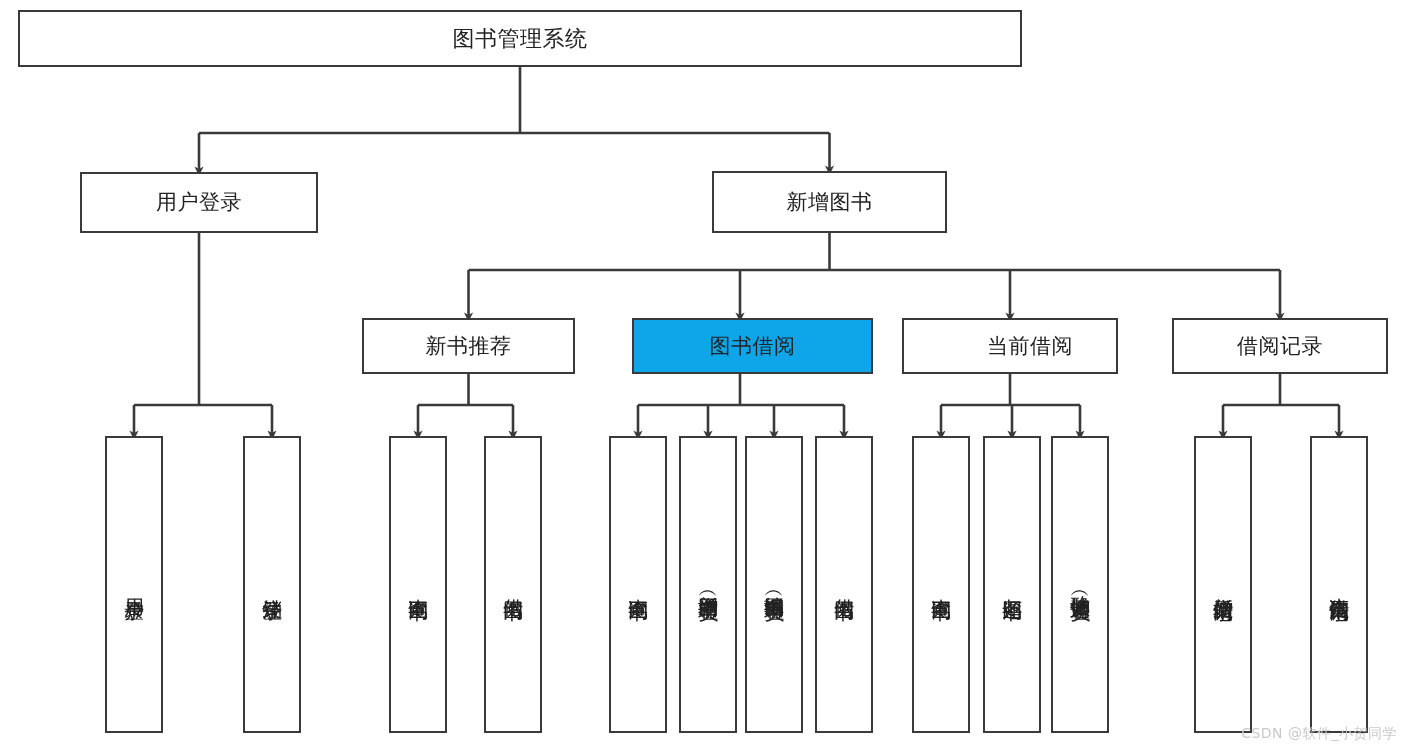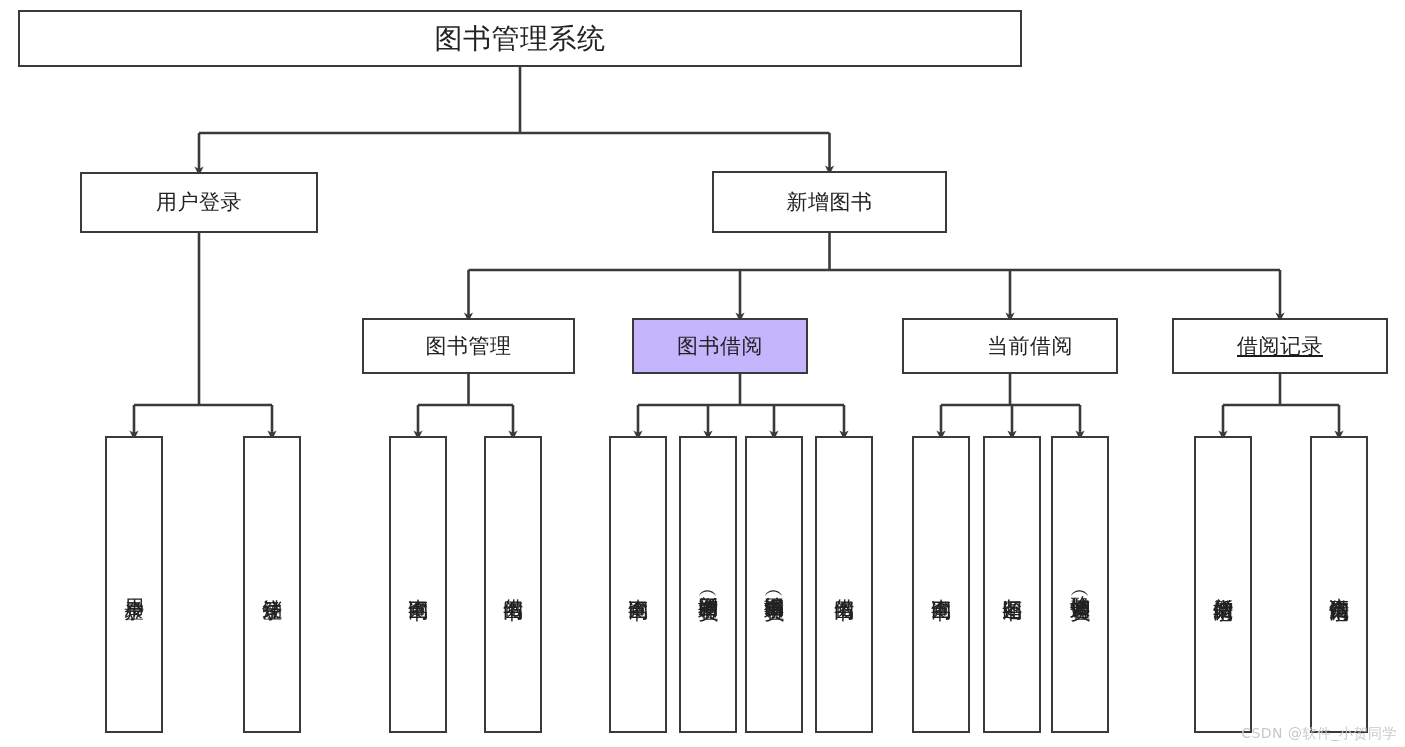--- a/index.html
+++ b/index.html
@@ -23,21 +23,21 @@
     justify-content:center;
     color:#1a1a1a;
   }
   .node .lbl{
     font-size:21px;
     line-height:1.25;
     letter-spacing:0.5px;
     white-space:nowrap;
     color:#222;
   }
-  .node.root .lbl{font-size:28px;}
+  .node.root .lbl{font-size:22px;}
   .node.leaf{
     border-width:2px;
   }
   .node.leaf .lbl{
     writing-mode:vertical-rl;
     text-orientation:upright;
     font-size:20px;
     line-height:1.18;
     letter-spacing:1px;
     white-space:normal;
@@ -105,29 +105,29 @@
       <div class="node root" style="left: 18px; top: 10px; width: 1004px; height: 57px; border-color: rgb(58, 58, 58); background: rgb(255, 255, 255);">
         <span class="lbl" style="color: rgb(34, 34, 34);">图书管理系统</span>
       </div>
       <div class="node" style="left: 80px; top: 172px; width: 238px; height: 61px; border-color: rgb(58, 58, 58); background: rgb(255, 255, 255);">
         <span class="lbl" style="color: rgb(34, 34, 34);">用户登录</span>
       </div>
       <div class="node" style="left: 712px; top: 171px; width: 235px; height: 62px; border-color: rgb(58, 58, 58); background: rgb(255, 255, 255);">
         <span class="lbl" style="color: rgb(34, 34, 34);">新增图书</span>
       </div>
       <div class="node" style="left: 362px; top: 318px; width: 213px; height: 56px; border-color: rgb(58, 58, 58); background: rgb(255, 255, 255);">
-        <span class="lbl" style="color: rgb(34, 34, 34);">图书管理</span>
+        <span class="lbl" style="color: rgb(34, 34, 34);">新书推荐</span>
       </div>
-      <div class="node" style="left: 632px; top: 318px; width: 176px; height: 56px; border-color: rgb(58, 58, 58); background: #c4b5fd; justify-content: center;">
+      <div class="node" style="left: 632px; top: 318px; width: 241px; height: 56px; border-color: rgb(58, 58, 58); background: #0ea5e9; justify-content: center;">
         <span class="lbl" style="color: rgb(34, 34, 34);">图书借阅</span>
       </div>
       <div class="node" style="left: 902px; top: 318px; width: 216px; height: 56px; border-color: rgb(58, 58, 58); background: rgb(255, 255, 255); padding-left: 40px;">
         <span class="lbl" style="color: rgb(34, 34, 34);">当前借阅</span>
       </div>
-      <div class="node" style="left: 1172px; top: 318px; width: 216px; height: 56px; border-color: rgb(58, 58, 58); background: rgb(255, 255, 255); text-decoration: underline;">
+      <div class="node" style="left: 1172px; top: 318px; width: 216px; height: 56px; border-color: rgb(58, 58, 58); background: rgb(255, 255, 255);">
         <span class="lbl" style="color: rgb(34, 34, 34);">借阅记录</span>
       </div>
       <div class="node leaf" style="left: 105px; top: 436px; width: 58px; height: 297px; border-color: rgb(58, 58, 58); background: rgb(255, 255, 255);">
         <span class="lbl" style="color: rgb(34, 34, 34);">用户登录</span>
       </div>
       <div class="node leaf" style="left: 243px; top: 436px; width: 58px; height: 297px; border-color: rgb(58, 58, 58); background: rgb(255, 255, 255);">
         <span class="lbl" style="color: rgb(34, 34, 34);">注销登录</span>
       </div>
       <div class="node leaf" style="left: 389px; top: 436px; width: 58px; height: 297px; border-color: rgb(58, 58, 58); background: rgb(255, 255, 255);">
         <span class="lbl" style="color: rgb(34, 34, 34);">查询图书</span>

